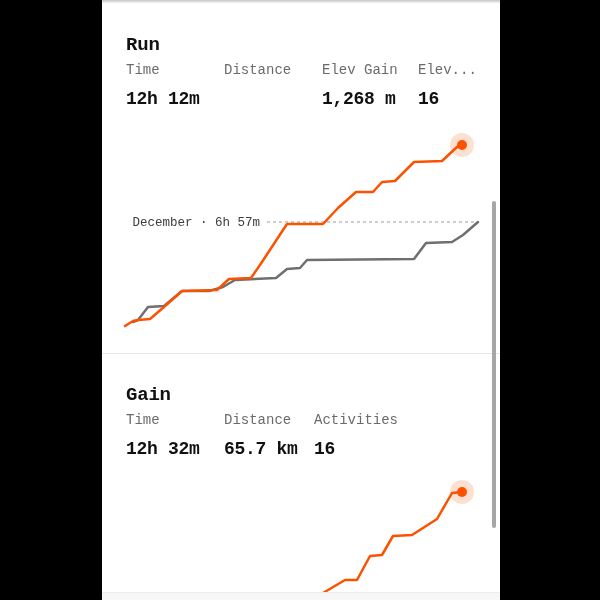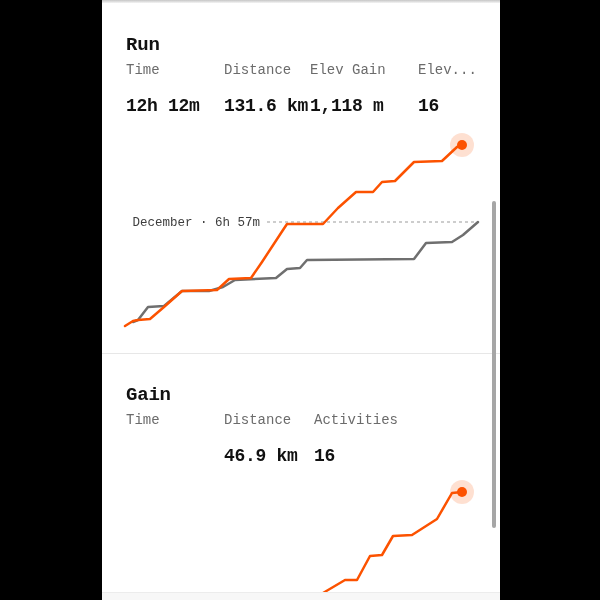--- a/index.html
+++ b/index.html
@@ -14,21 +14,21 @@
   .card{position:absolute;left:102px;top:0;width:398px;height:600px;background:var(--card_bg);font-family:Liberation Mono, monospace;}
   .top-edge{position:absolute;left:0;top:0;width:398px;height:3px;
     background:linear-gradient(#c6c6c6,#f4f4f4);}
   .section-title{position:absolute;left:24px;font-size:19px;font-weight:700;
     color:var(--value_text);letter-spacing:-0.2px;}
   .title-run{top:34px;}
   .title-walk{top:384px;}
   .stat{position:absolute;}
   .stat .lbl{font-size:14px;color:var(--label_text);line-height:16px;}
   .stat .val{font-size:18px;font-weight:700;color:var(--value_text);
-    letter-spacing:-0.3px;line-height:22px;margin-top:17px;}
+    letter-spacing:-0.3px;line-height:22px;margin-top:10px;}
   .stats-run{top:62px;}
   .stats-walk{top:412px;}
   .chart{position:absolute;left:0;display:block;}
   .chart-run{top:130px;}
   .chart-walk{top:460px;}
   .series{fill:none;stroke-width:2.5;stroke-linejoin:round;stroke-linecap:round;}
   .ref-line{stroke:var(--dashed);stroke-width:1.2;stroke-dasharray:3 3;}
   .annotation{font-size:12.5px;fill:#3d3d3d;}
   .halo{fill:var(--halo);}
   .divider{position:absolute;left:0;top:353px;width:398px;height:1px;background:var(--divider);}
@@ -48,25 +48,24 @@
     <div>
       <div class="section-title title-run">Run</div>
 
       <div class="stats-row">
         <div class="stat stats-run" style="left:24px">
           <div class="lbl">Time</div>
           <div class="val">12h 12m</div>
         </div>
         <div class="stat stats-run" style="left:122px">
           <div class="lbl">Distance</div>
-          <div class="val">131.6 km</div>
         </div>
-        <div class="stat stats-run" style="left:208px">
+        <div class="stat stats-run" style="left:220px">
           <div class="lbl">Elev Gain</div>
-          <div class="val">1,118 m</div>
+          <div class="val">1,268 m</div>
         </div>
         <div class="stat stats-run" style="left:316px">
           <div class="lbl">Elev...</div>
           <div class="val">16</div>
         </div>
       </div>
 
       <svg class="chart chart-run" width="398" height="212">
         <line class="ref-line" x1="165" y1="92" x2="376" y2="92"></line>
         <text class="annotation" text-anchor="end" x="158" y="96">December · 6h 57m</text>
@@ -78,24 +77,25 @@
     </div>
 
     <div class="divider"></div>
 
     <div>
       <div class="section-title title-walk">Gain</div>
 
       <div class="stats-row">
         <div class="stat stats-walk" style="left:24px">
           <div class="lbl">Time</div>
+          <div class="val">12h 32m</div>
         </div>
         <div class="stat stats-walk" style="left:122px">
           <div class="lbl">Distance</div>
-          <div class="val">46.9 km</div>
+          <div class="val">65.7 km</div>
         </div>
         <div class="stat stats-walk" style="left:212px">
           <div class="lbl">Activities</div>
           <div class="val">16</div>
         </div>
       </div>
 
       <svg class="chart chart-walk" width="398" height="140">
         <polyline class="series" points="221,133 243,120 255,120 268,96 280,95 291,76 310,75 335,59 350,33 360,32" stroke="#fc5200"></polyline>
         <circle class="halo" r="12" cx="360" cy="32"></circle>

